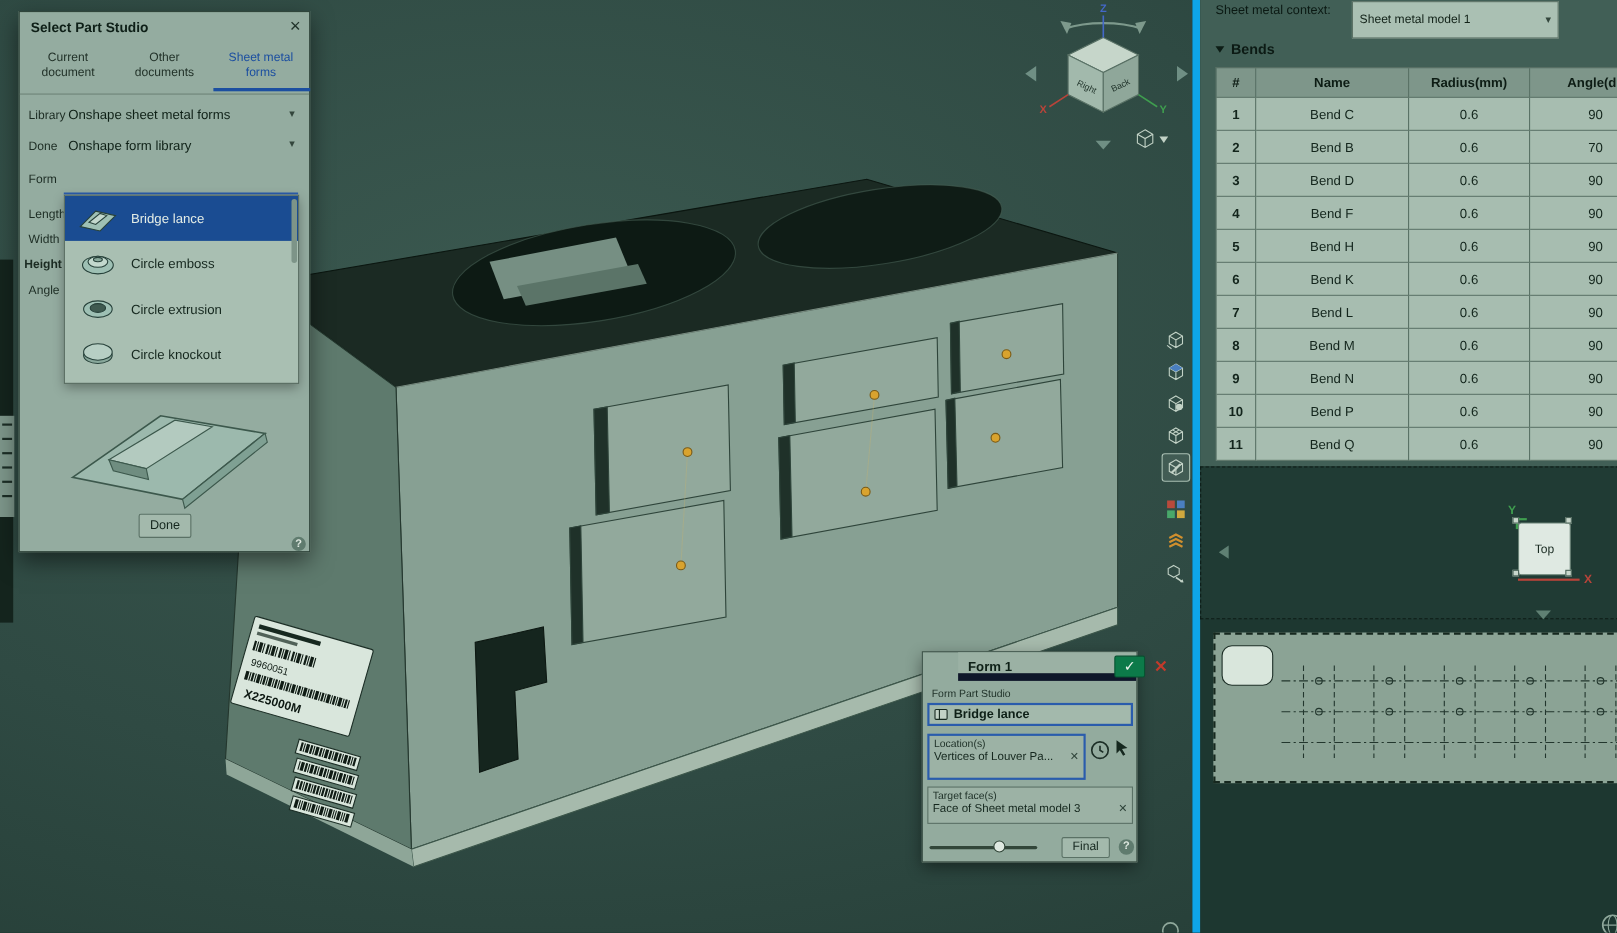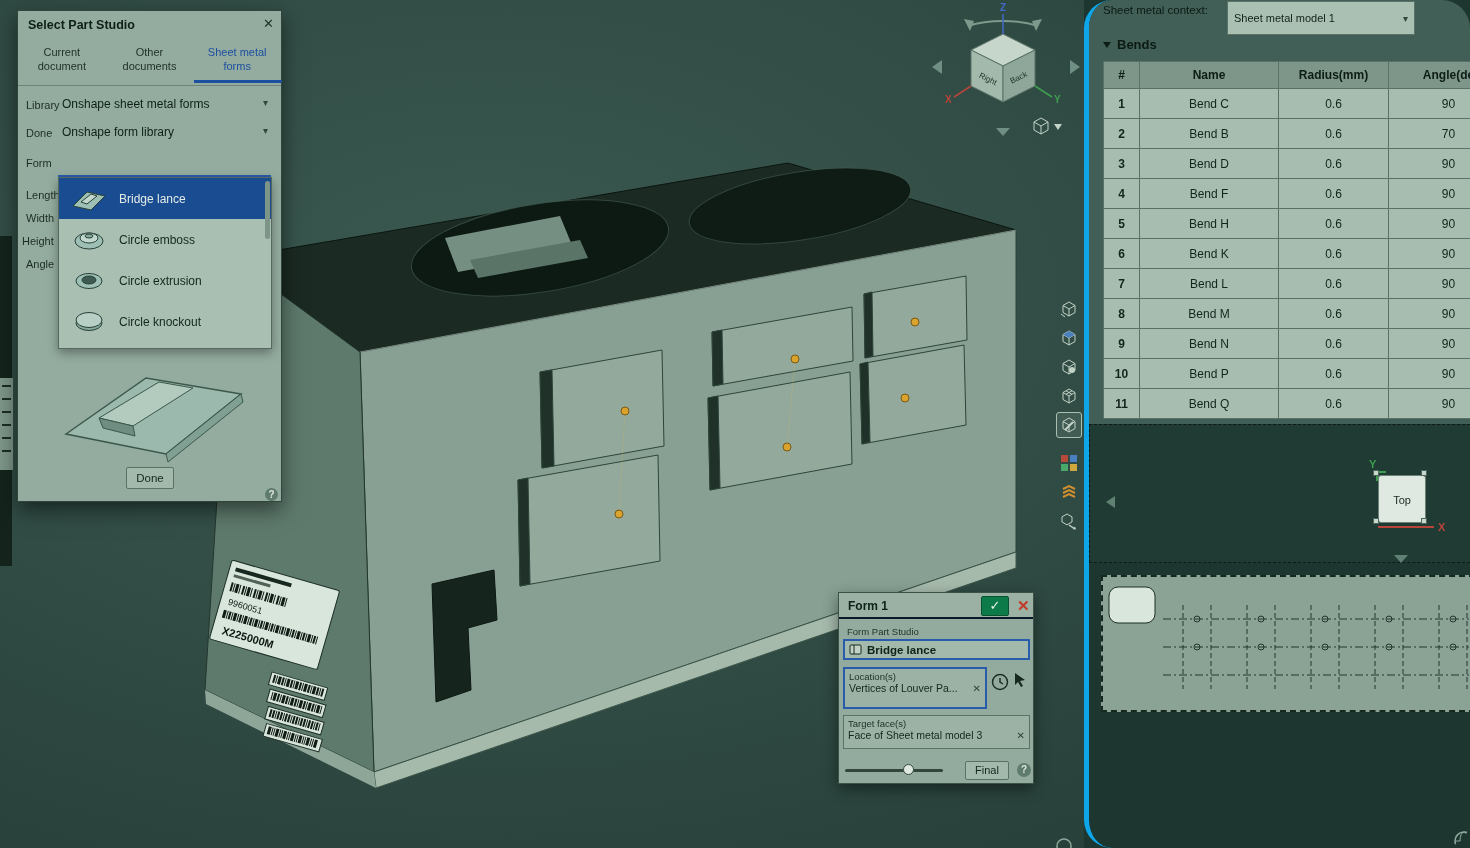--- a/index.html
+++ b/index.html
@@ -15,21 +15,21 @@
 
   
   .vtool { position:absolute; left:1056px; width:26px; height:26px; display:flex;
     align-items:center; justify-content:center; border-radius:3px; cursor:pointer; }
   .vtool.selected { border:1px solid #a9bfb2; background:rgba(220,235,225,0.10); }
 
   
   #form-dialog { position:absolute; left:838px; top:592px; width:196px; height:192px;
     background:#93ab9e; border:1px solid #3c5147; box-shadow:0 5px 14px rgba(0,0,0,.45);
     font-size:11px; color:#15271e; }
-  #form-dialog .hdr { position:relative; height:26px; border-bottom:2px solid #0f172a; background:#9bb1a4; }
+  #form-dialog .hdr { position:relative; height:26px; border-bottom:7px solid #0f172a; background:#9bb1a4;margin-left:32px; }
   #form-dialog .hdr .title { position:absolute; left:9px; top:6px; font-weight:bold; font-size:12px; color:#0e2017; }
   .btn-accept { position:absolute; left:142px; top:3px; width:28px; height:20px; background:#0c7a49;
     border:1px solid #075331; border-radius:2px; color:#e8f2ea; font-size:13px; text-align:center; line-height:18px; cursor:pointer; }
   .btn-reject { position:absolute; left:178px; top:4px; color:#c33a2b; font-size:15px; font-weight:bold; cursor:pointer; }
   .fld-label { font-size:9.5px; color:#21332a; }
   #fps-input { position:absolute; left:4px; top:46px; width:187px; height:21px; background:#a3b9ac;
     border:2px solid #2a5cac; display:flex; align-items:center; gap:5px; padding:0 4px; cursor:text; }
   #fps-input .val { font-weight:bold; font-size:11.5px; color:#0e2017; }
   .sel-group { position:absolute; background:#9cb2a5; padding:2px 4px; }
   .sel-group .row { display:flex; align-items:center; justify-content:space-between;text-align:right; }
@@ -59,21 +59,21 @@
   .fl-item { height:41px; display:flex; align-items:center; gap:10px; padding-left:10px; cursor:pointer; }
   .fl-item .lab { font-size:12px; color:#15271e; }
   .fl-item.selected { background:#1a4c92; }
   .fl-item.selected .lab { color:#e3ece6; }
   #fl-scroll { position:absolute; right:1px; top:3px; width:5px; height:58px; background:#7d9488; border-radius:3px; }
   #done-btn { position:absolute; left:108px; top:456px; width:48px; height:22px; background:#a3b9ac;
     border:1px solid #5a7165; border-radius:2px; font-size:11.5px; text-align:center; line-height:20px; cursor:pointer; }
 
   
   #panel { position:absolute; left:1084px; top:0; width:386px; height:848px; background:#1d3730;
-    border-left:5px solid #0ea5e9; overflow:hidden;border-radius:28px; }
+    border-left:7px solid #0ea5e9; overflow:hidden; }
   #panel .band { position:absolute; left:0; top:0; width:386px; height:424px; background:#415f56; }
   #ctx-label { position:absolute; left:14px; top:4px; font-size:11.5px; color:#0b1913; }
   #ctx-select { position:absolute; left:138px; top:1px; width:188px; height:18px; background:#aac0b3;
     border:1px solid #5c7266; display:flex; align-items:center; justify-content:space-between;
     padding:16px 6px; font-size:11px; color:#122218; cursor:pointer; }
   #bends-hdr { position:absolute; left:14px; top:37px; font-size:13px; font-weight:bold; color:#0c1a14;
     display:flex; align-items:center; gap:6px; cursor:pointer; }
   .chev-down { width:0; height:0; border-left:4px solid transparent; border-right:4px solid transparent;
     border-top:6px solid #0d1d16; }
   #bends-table { position:absolute; left:14px; top:61px; width:405px;
@@ -341,21 +341,21 @@
       <div class="sps-label" style="left:8px;top:116px;">Done</div>
       <div class="sps-value" style="left:44px;top:114px;width:206px;">
         <span>Onshape form library</span>
           <span class="caret">▾</span>
       </div>
       <div class="sps-label" style="left:8px;top:146px;">Form</div>
       <div id="form-underline"></div>
 
       <div class="sps-label" style="left:8px;top:178px;">Length</div>
       <div class="sps-label" style="left:8px;top:201px;">Width</div>
-      <div class="sps-label" style="left:4px;top:224px;">Height</div>
+      <div class="sps-label" style="left:4px;top:224px;font-weight:bold;">Height</div>
       <div class="sps-label" style="left:8px;top:247px;">Angle</div>
 
       <div id="form-list">
         <div class="fl-item selected">
           <svg width="40" height="30">
             <polygon points="4,22 18,8 36,12 22,26" fill="#9ec0b4" stroke="#27413a"></polygon>
             <polygon points="12,18 22,10 28,12 18,20" fill="#c2d8cd" stroke="#27413a"></polygon>
           </svg>
           <span class="lab">Bridge lance</span>
         </div>

